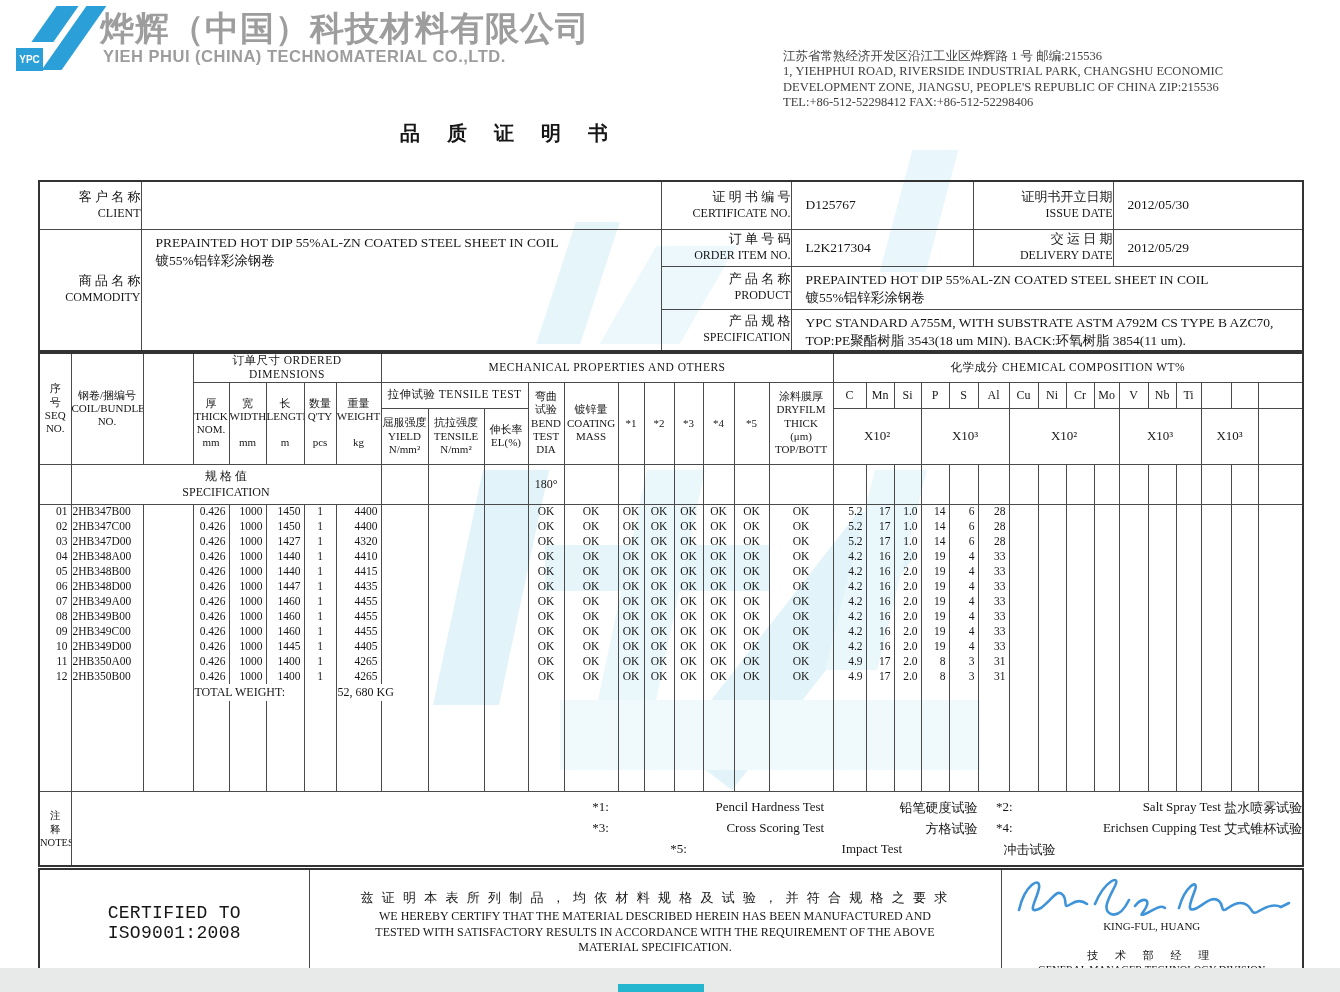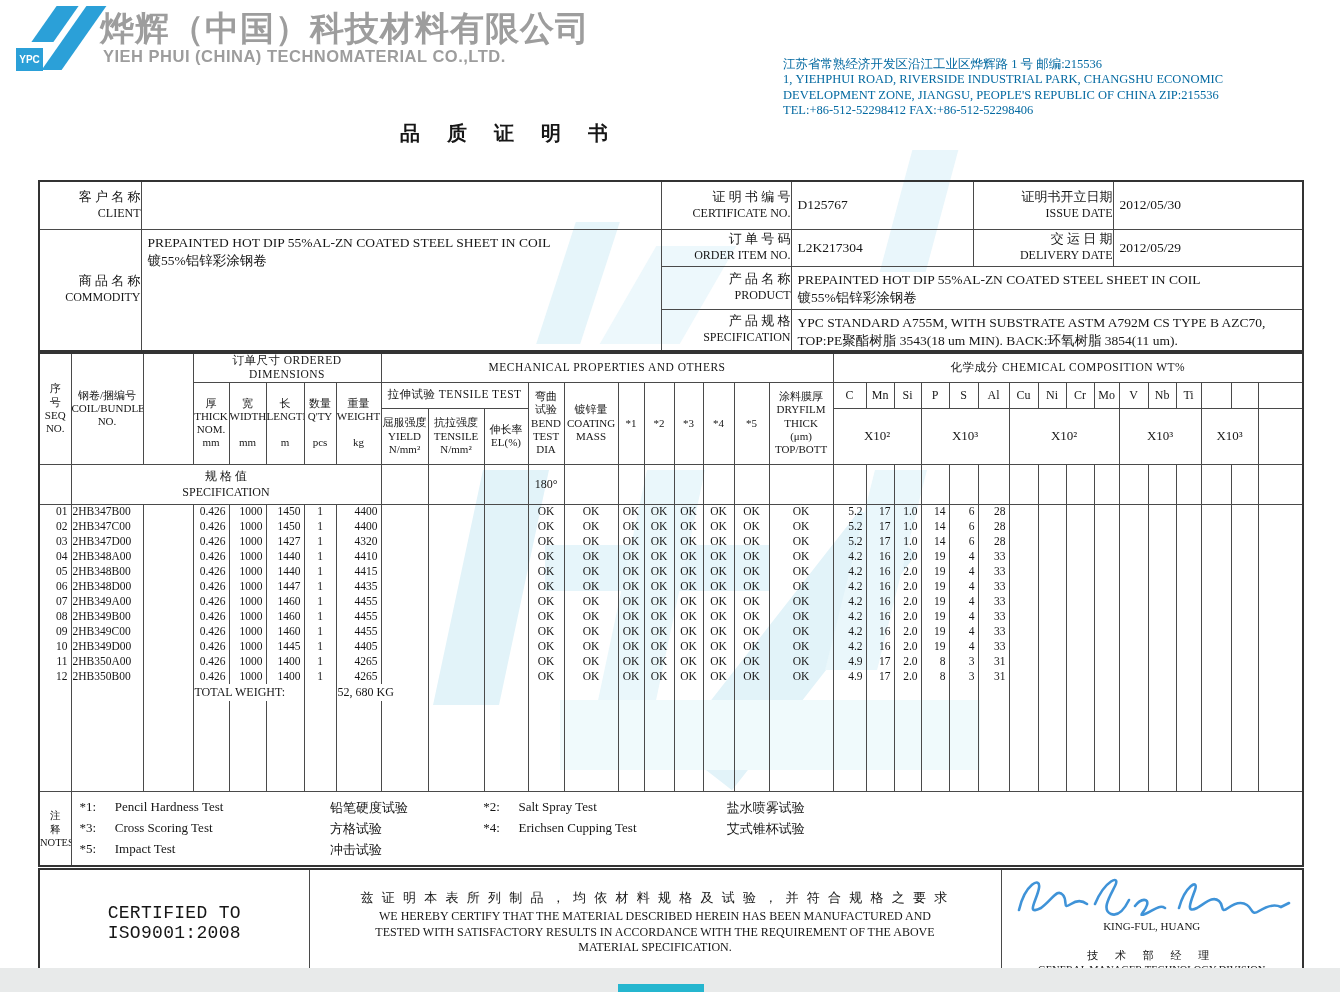--- a/index.html
+++ b/index.html
@@ -17,56 +17,56 @@
   
   .logo{left:14px;top:6px;width:86px;height:68px;z-index:2;}
   .logo .bar1{position:absolute;left:30px;top:0;width:22px;height:36px;background:#2ba0d8;transform:skewX(-35deg);}
   .logo .bar2{position:absolute;left:50px;top:0;width:20px;height:64px;background:#2ba0d8;transform:skewX(-35deg);}
   .logo .ypc{position:absolute;left:2px;top:42px;width:27px;height:23px;background:#2ba0d8;color:#fff;
     font:bold 10px "Liberation Sans",sans-serif;line-height:23px;text-align:center;letter-spacing:0;}
   .company-cn{left:100px;top:6px;font-family:"Liberation Sans",sans-serif;font-weight:bold;
     font-size:34px;color:#9d9d9d;letter-spacing:1px;z-index:2;}
   .company-en{left:103px;top:47px;font-family:"Liberation Sans",sans-serif;font-weight:bold;
     font-size:16.5px;color:#9d9d9d;letter-spacing:0.5px;z-index:2;}
-  .address{left:783px;top:49px;font-size:12.5px;line-height:1.22;color:#0369a1;z-index:2;margin-top:8px;}
+  .address{left:783px;top:49px;font-size:12.5px;line-height:1.22;color:#404040;z-index:2;}
   .doc-title{left:400px;top:120px;width:520px;z-index:2;}
   .doc-title .cn{font-size:20px;font-weight:bold;letter-spacing:11px;}
   .doc-title .en{font-size:21px;font-weight:bold;letter-spacing:0.5px;margin-top:1px;}
 
   
   table{border-collapse:collapse;table-layout:fixed;background:transparent;position:relative;z-index:1;}
   .grid{border:2px solid #333;}
   .grid th,.grid td{padding:0;font-weight:normal;vertical-align:middle;text-align:center;overflow:hidden;}
   .grid th{border:1px solid #4a4a4a;}
   .grid td{border-left:1px solid #4a4a4a;border-right:1px solid #4a4a4a;border-top:none;border-bottom:none;}
 
   
   .info{left:38px;top:180px;width:1264px;}
   .info td{border:1px solid #4a4a4a !important;text-align:right;}
   .info .lab{font-size:13px;line-height:1.3;}
   .info .lab .en{font-size:12px;}
-  .info .val{text-align:left;padding-left:6px;font-size:13.5px;}
+  .info .val{text-align:left;padding-left:14px;font-size:13.5px;}
   .info .valtop{vertical-align:top;padding-top:4px;line-height:1.35;}
   tr.ir1{height:48px;} tr.ir2{height:37px;} tr.ir3{height:43px;} tr.ir4{height:38px;}
 
   
   .main{left:38px;top:352px;width:1264px;}
   .main th{font-size:11px;line-height:1.2;}
   .main .gt{font-size:11.5px;letter-spacing:0.5px;}
   .main .elh{font-size:12px;}
   .main .mult{font-size:13px;}
   tr.h1{height:24px;} tr.h2{height:26px;} tr.h3{height:56px;}
   tr.spec{height:40px;} tr.spec td{border-bottom:1px solid #4a4a4a;font-size:12px;}
   tr.d{height:15px;} tr.d td{font-size:11.5px;line-height:1;}
   tr.tw{height:17px;} tr.tw td{font-size:12px;}
   tr.fill{height:90px;}
   tr.notes{height:75px;} tr.notes td{border-top:1px solid #4a4a4a;vertical-align:middle;}
   .l{text-align:left !important;padding-left:1px !important;}
   .r{text-align:right !important;padding-right:3px !important;}
-  .notes-body{display:flex;flex-direction:column;gap:3px;padding:2px 0 0 8px;font-size:13px;text-align:left;}
+  .notes-body{display:flex;flex-direction:column;gap:3px;padding:2px 0 0 8px;font-size:13px;text-align:right;}
   .note-line span{display:inline-block;vertical-align:top;}
   .note-id1{width:32px;} .note-en1{width:212px;} .note-cn1{width:150px;}
   .note-id2{width:32px;} .note-en2{width:205px;}
 
   
   .bt{left:38px;top:868px;width:1264px;}
   .bt td{border:1px solid #4a4a4a !important;height:87px;}
   .iso{font-family:Liberation Mono, monospace;font-weight:bold;font-size:18px;letter-spacing:0.3px;}
   .certify{text-align:left;padding-left:30px;margin-top:47px;}
   .certify .cn{font-size:13px;letter-spacing:2.5px;margin-bottom:2px;}

